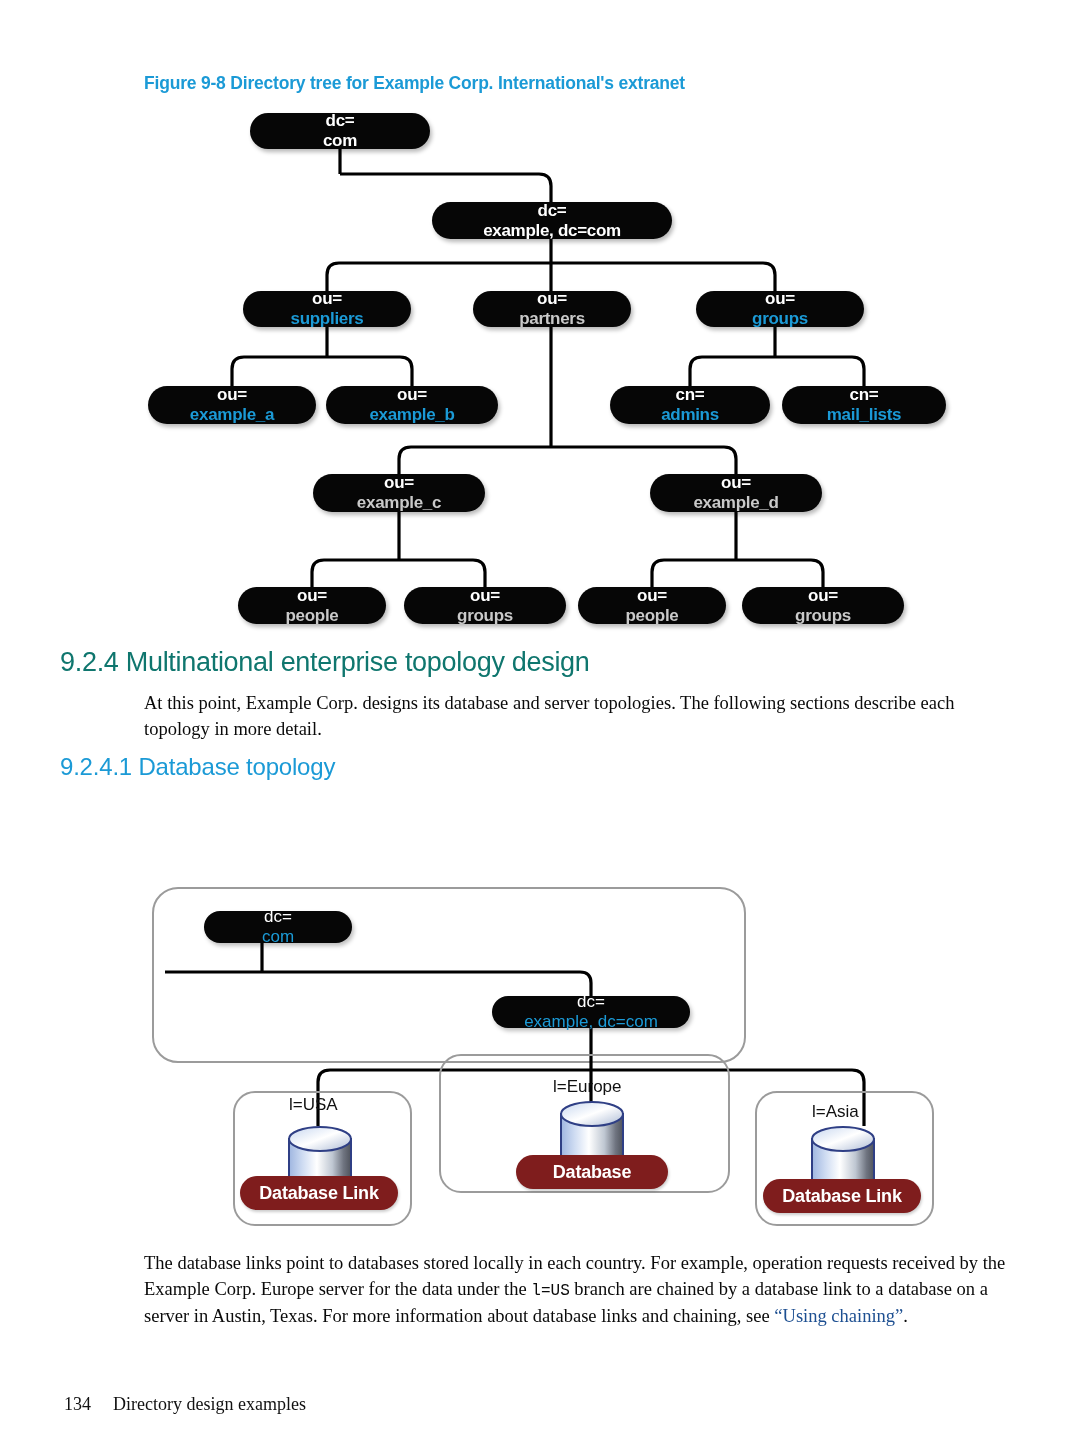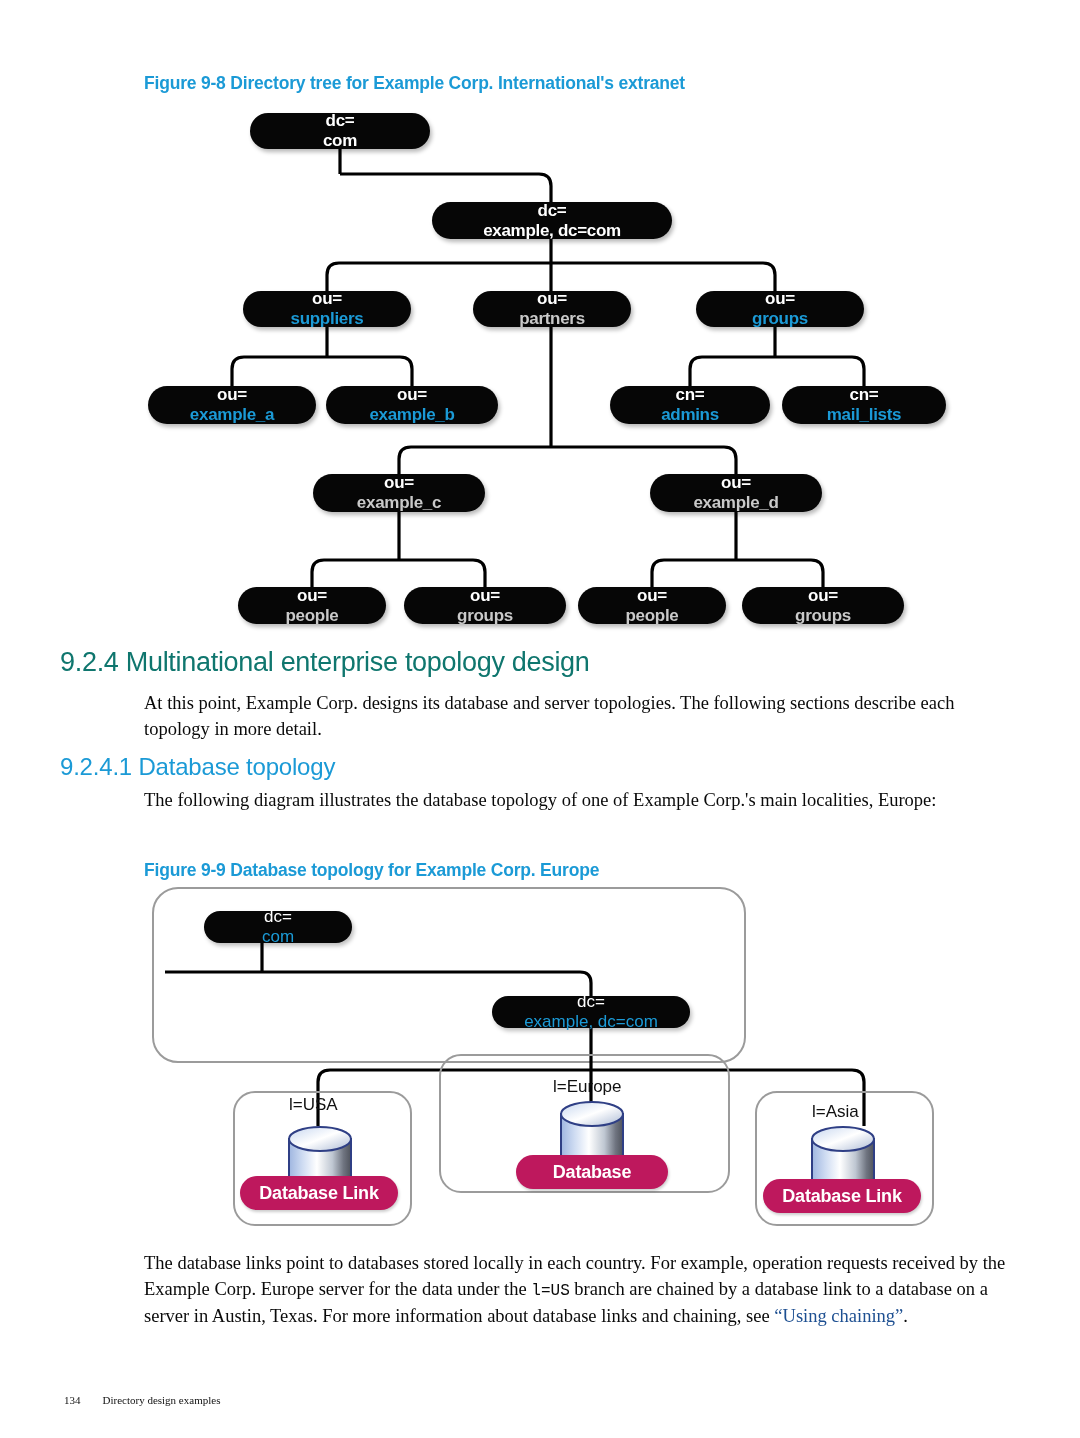--- a/index.html
+++ b/index.html
@@ -48,21 +48,21 @@
     text-align:left;
   }
   .para .mono{
     font-family:"Liberation Mono", monospace;
     font-size:16px;
   }
   .para .link{color:#1d4f91;}
   .footer{
     position:absolute;
     font-family:"Liberation Serif", serif;
-    font-size:11px;
+    font-size:18px;
     color:#111;
     white-space:nowrap;
   }
   .footer .pg{margin-right:22px;}
 
   
   .diagram{position:absolute;}
   .node{
     position:absolute;
     background:#060606;
@@ -116,21 +116,21 @@
   .subbox{
     position:absolute;
     border:2.5px solid #9b9b9b;
     border-radius:22px;
     background:transparent;
     z-index:2;
   }
   .cyl{position:absolute;z-index:4;}
   .pill{
     position:absolute;
-    background:#be185d;
+    background:#7f1d1d;
     color:#ffffff;
     font-family:"Liberation Sans", sans-serif;
     font-weight:bold;
     font-size:18px;
     letter-spacing:-0.2px;
     border-radius:999px;
     display:flex;align-items:center;justify-content:center;
     white-space:nowrap;
     z-index:7;
     box-shadow:1px 2px 3px rgba(0,0,0,0.20);
@@ -255,23 +255,21 @@
         <span class="grey">groups</span>
     </div>
   </div>
 
   <div class="h3" style="left:60px;top:634px;">9.2.4 Multinational enterprise topology design</div>
 
   <div class="para" style="left:144px;top:678px;width:858px;">At this point, Example Corp. designs its database and server topologies. The following sections describe each topology in more detail.</div>
 
   <div class="h4" style="left:60px;top:740px;">9.2.4.1 Database topology</div>
 
-  <div class="para" style="left:144px;top:775px;width:858px;">The following diagram illustrates the database topology of one of Example Corp.'s main localities, Europe:</div>
-
-  <div class="fig-caption" style="left:144px;top:847px;">Figure 9-9 Database topology for Example Corp. Europe</div>
+
 
   <div class="diagram" id="db-diagram" style="left:0px;top:0px;width:1080px;height:1220px;">
 
     <div class="groupbox" style="left:152px;top:874px;width:590px;height:172px;"></div>
 
     <div class="subbox" style="left:439px;top:1041px;width:287px;height:135px;"></div>
 
     <div class="subbox" style="left:233px;top:1078px;width:175px;height:131px;"></div>
 
     <div class="subbox" style="left:755px;top:1078px;width:175px;height:131px;"></div>

